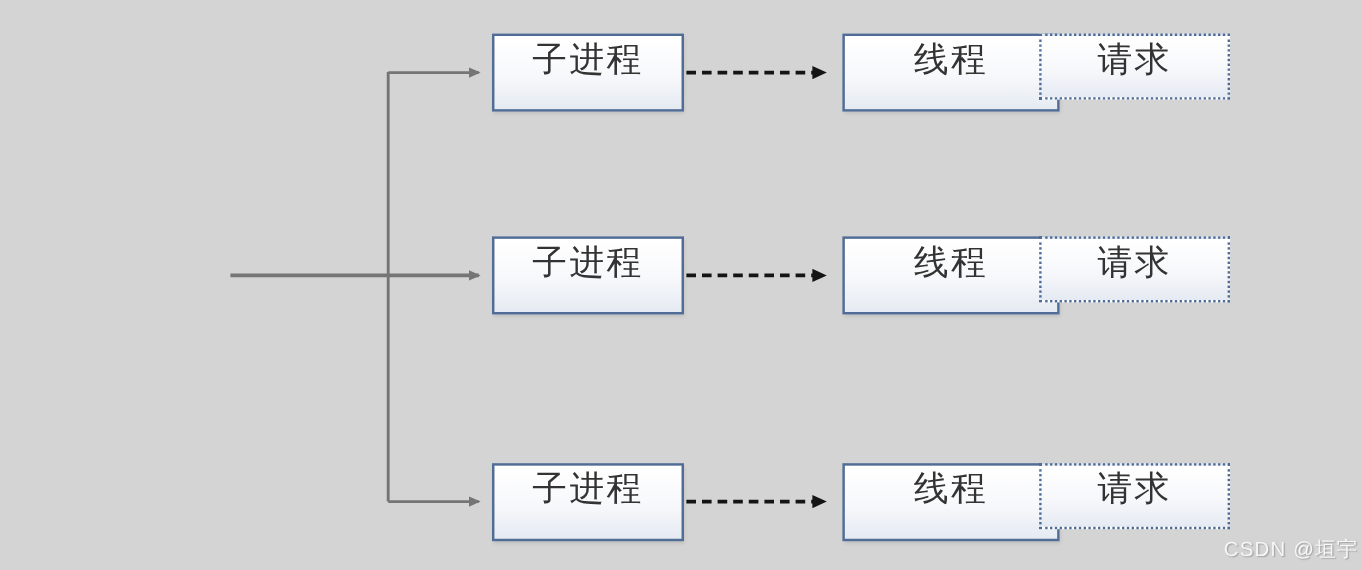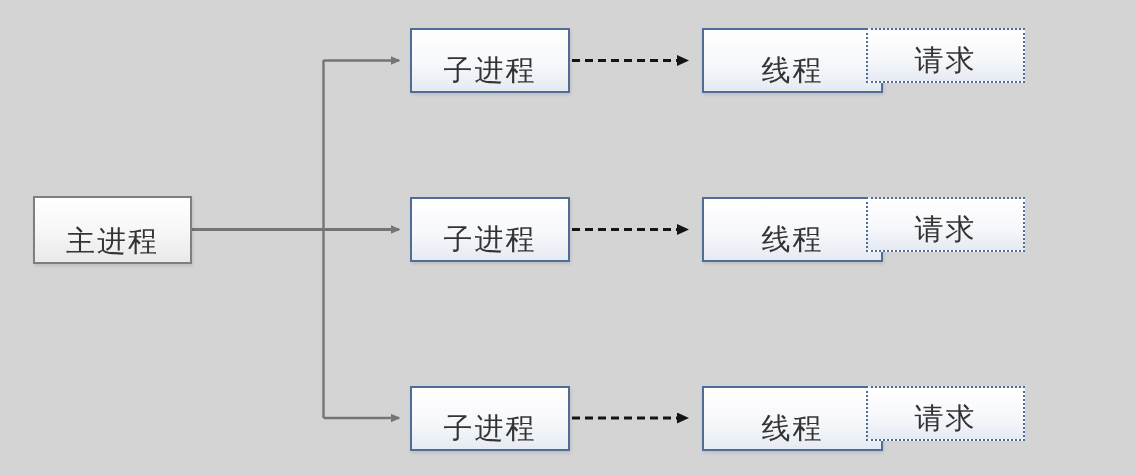--- a/index.html
+++ b/index.html
@@ -45,21 +45,21 @@
     stroke-width:3.2;
     stroke-dasharray:8 5;
     fill:none;
   }
   .arrowhead-gray{fill:var(--connector-gray);}
   .arrowhead-black{fill:var(--connector-black);}
   .box{
     position:absolute;
     box-sizing:border-box;
     display:flex;
-    align-items:flex-end;
+    align-items:flex-start;
     justify-content:center;
     background:linear-gradient(180deg,var(--box-fill-top) 0%,#f7f8fb 55%,var(--box-fill-bottom) 100%);
     box-shadow:1px 2px 3px rgba(0,0,0,0.10);
   }
   .box-label{
     color:var(--text);
     font-size:29px;
     letter-spacing:2px;
     white-space:nowrap;
   }
@@ -110,23 +110,20 @@
 
     <path class="line-gray" d="M323.5,60.5 H399" marker-end="url(#arrow-gray)"></path>
 
     <path class="line-gray" d="M323.5,418 H399" marker-end="url(#arrow-gray)"></path>
 
     <path class="line-dashed" d="M572,60.5 H687" marker-end="url(#arrow-black)"></path>
     <path class="line-dashed" d="M572,229.5 H687" marker-end="url(#arrow-black)"></path>
     <path class="line-dashed" d="M572,418 H687" marker-end="url(#arrow-black)"></path>
   </svg>
 
-  <div class="box main-box">
-    <span class="box-label">主进程</span>
-  </div>
 
   <div class="row-0">
     <div class="box child-box">
       <span class="box-label">子进程</span>
     </div>
     <div class="box thread-box">
       <span class="box-label">线程</span>
     </div>
     <div class="box request-box">
       <span class="box-label">请求</span>
@@ -150,14 +147,15 @@
       <span class="box-label">子进程</span>
     </div>
     <div class="box thread-box">
       <span class="box-label">线程</span>
     </div>
     <div class="box request-box">
       <span class="box-label">请求</span>
     </div>
   </div>
 
+  <div class="watermark">CSDN @垣宇</div>
 
 </div>
 
 </body></html>

